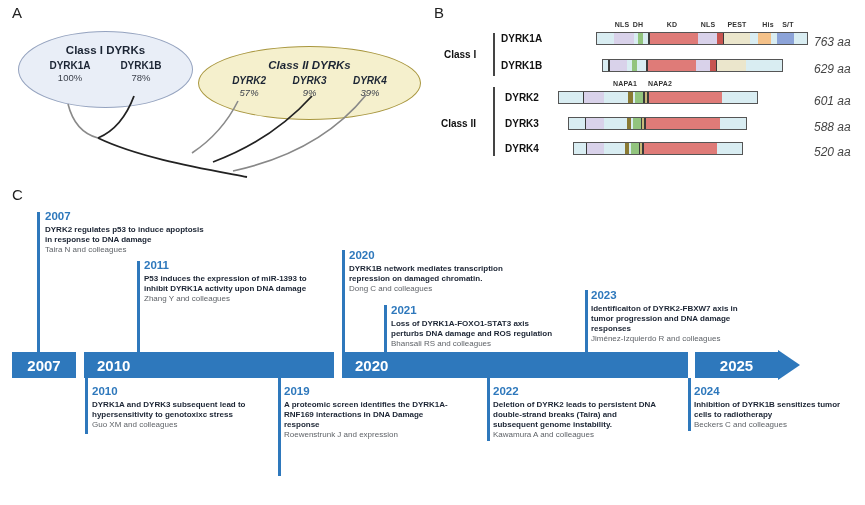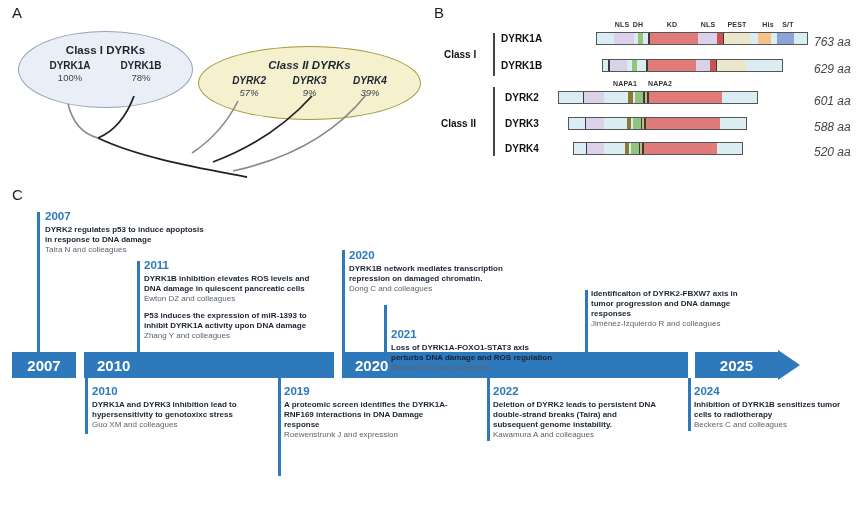--- a/index.html
+++ b/index.html
@@ -210,58 +210,54 @@
         <div class="ev-year" style="color: rgb(46, 120, 188);">2007</div>
         <div class="ev-item">
           <div class="ev-line">DYRK2 regulates p53 to induce apoptosis</div>
           <div class="ev-line">in response to DNA damage</div>
           <div class="ev-author">Taira N and colleagues</div>
         </div>
       </div>
       <div class="tl-event" style="left: 144px; top: 259px;">
         <div class="ev-year" style="color: rgb(46, 120, 188);">2011</div>
         <div class="ev-item">
-          <div class="ev-line">DYRK1B inhibition elevates ROS levels and</div>
-          <div class="ev-line">DNA damage in quiescent pancreatic cells</div>
-          <div class="ev-author">Ewton DZ and colleagues</div>
-        </div>
-        <div class="ev-item">
           <div class="ev-line">P53 induces the expression of miR-1393 to</div>
           <div class="ev-line">inhibit DYRK1A activity upon DNA damage</div>
           <div class="ev-author">Zhang Y and colleagues</div>
         </div>
       </div>
       <div class="tl-event" style="left: 349px; top: 249px;">
         <div class="ev-year" style="color: rgb(46, 120, 188);">2020</div>
         <div class="ev-item">
           <div class="ev-line">DYRK1B network mediates transcription</div>
           <div class="ev-line">repression on damaged chromatin.</div>
           <div class="ev-author">Dong C and colleagues</div>
         </div>
       </div>
       <div class="tl-event" style="left: 391px; top: 304px;">
-        <div class="ev-year" style="color: rgb(46, 120, 188); margin-top: 24px;">2021</div>
+        <div class="ev-year" style="color: rgb(46, 120, 188);">2021</div>
         <div class="ev-item">
           <div class="ev-line">Loss of DYRK1A-FOXO1-STAT3 axis</div>
           <div class="ev-line">perturbs DNA damage and ROS regulation</div>
           <div class="ev-author">Bhansali RS and colleagues</div>
         </div>
       </div>
       <div class="tl-event" style="left: 591px; top: 289px;">
+        <div class="ev-year" style="color: rgb(46, 120, 188);">2023</div>
         <div class="ev-item">
           <div class="ev-line">Identificaiton of DYRK2-FBXW7 axis in</div>
           <div class="ev-line">tumor progression and DNA damage</div>
           <div class="ev-line">responses</div>
           <div class="ev-author">Jiménez-Izquierdo R and colleagues</div>
         </div>
       </div>
       <div class="tl-event" style="left: 92px; top: 385px;">
         <div class="ev-year" style="color: rgb(46, 120, 188);">2010</div>
         <div class="ev-item">
-          <div class="ev-line">DYRK1A and DYRK3 inhibition lead to</div>
+          <div class="ev-line">DYRK1A and DYRK3 subsequent lead to</div>
           <div class="ev-line">hypersensitivity to genotoxixc stress</div>
           <div class="ev-author">Guo XM and colleagues</div>
         </div>
       </div>
       <div class="tl-event" style="left: 284px; top: 385px;">
         <div class="ev-year" style="color: rgb(46, 120, 188);">2019</div>
         <div class="ev-item">
           <div class="ev-line">A proteomic screen identifies the DYRK1A-</div>
           <div class="ev-line">RNF169 interactions in DNA Damage</div>
           <div class="ev-line">response</div>

